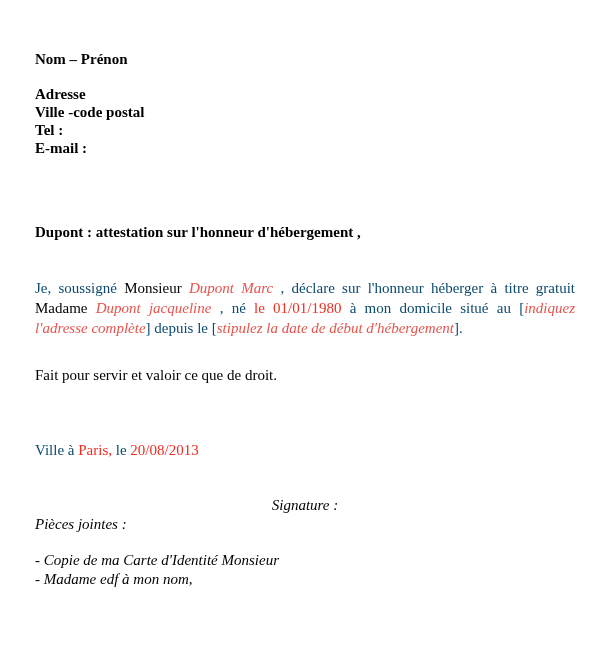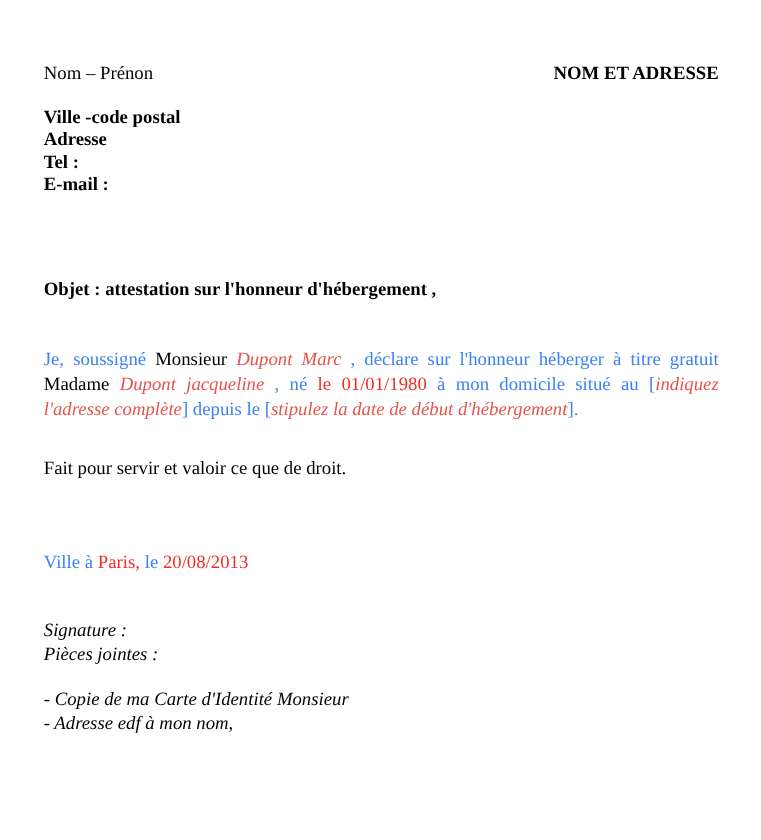--- a/index.html
+++ b/index.html
@@ -23,21 +23,21 @@
     background: #ffffff;
   }
   .header-row {
     margin-top: 50px;
     display: flex;
     justify-content: space-between;
     align-items: flex-start;
     line-height: 19px;
   }
   .sender-name {
-    font-weight: normal;
+    font-weight: bold;
     text-align: right;
   }
   .recipient-block {
     font-weight: bold;
     text-align: left;
     line-height: 19px;
   }
   .sender-block {
     margin-top: 16px;
     font-weight: bold;
@@ -57,68 +57,67 @@
   .validity {
     margin-top: 28px;
     line-height: 19px;
   }
   .dateline {
     margin-top: 56px;
     line-height: 19px;
   }
   .signature {
     margin-top: 36px;
-    text-align: left;
+    text-align: center;
     font-style: italic;
     line-height: 19px;
   }
   .attachments-title {
     font-style: italic;
     line-height: 19px;
   }
   .attachments-list {
     margin-top: 17px;
     font-style: italic;
     line-height: 19px;
   }
   
-  .seg-plain   { color: #3b82f6; font-style: normal; }
+  .seg-plain   { color: #0c4a6e; font-style: normal; }
   .seg-italic  { color: #000000; }
   .seg-red         { color: var(--red-plain, #ee2e24); font-style: normal; }
   .seg-red-italic  { color: var(--red-italic, #e5544c); font-style: italic; }
 </style>
 </head>
 <body>
 
 <div class="page">
 
   <div class="header-row">
     <div class="sender-name">Nom – Prénon</div>
     <div class="recipient-block">
-      <div>NOM ET ADRESSE</div>
     </div>
   </div>
 
   <div class="sender-block">
+    <div>Adresse</div>
     <div>Ville -code postal</div>
-    <div>Adresse</div>
     <div>Tel :</div>
     <div>E-mail :</div>
   </div>
 
-  <div class="subject">Objet : attestation sur l'honneur d'hébergement ,</div>
+  <div class="subject">Dupont : attestation sur l'honneur d'hébergement ,</div>
 
   <div class="paragraph"><span class="seg-plain">Je, soussigné </span><span class="seg-italic">Monsieur</span><span class="seg-plain"> </span><span class="seg-red-italic">Dupont Marc</span><span class="seg-plain"> , déclare sur l'honneur héberger à titre gratuit </span><span class="seg-italic">Madame</span><span class="seg-plain"> </span><span class="seg-red-italic">Dupont jacqueline</span><span class="seg-plain"> , né </span><span class="seg-red">le 01/01/1980</span><span class="seg-plain"> à mon domicile situé au [</span><span class="seg-red-italic">indiquez l'adresse complète</span><span class="seg-plain">] depuis le [</span><span class="seg-red-italic">stipulez la date de début d'hébergement</span><span class="seg-plain">].</span></div>
 
   <div class="validity">Fait pour servir et valoir ce que de droit.</div>
 
   <div class="dateline"><span class="seg-plain">Ville à </span><span class="seg-red">Paris,</span><span class="seg-plain"> le </span><span class="seg-red">20/08/2013</span></div>
 
   <div class="signature">Signature :</div>
 
   <div class="attachments-title">Pièces jointes :</div>
 
   <div class="attachments-list">
     <div>- Copie de ma Carte d'Identité Monsieur</div>
-    <div>- Adresse edf à mon nom,</div>
+    <div>- Madame edf à mon nom,</div>
   </div>
 
 </div>
 
 </body></html>

